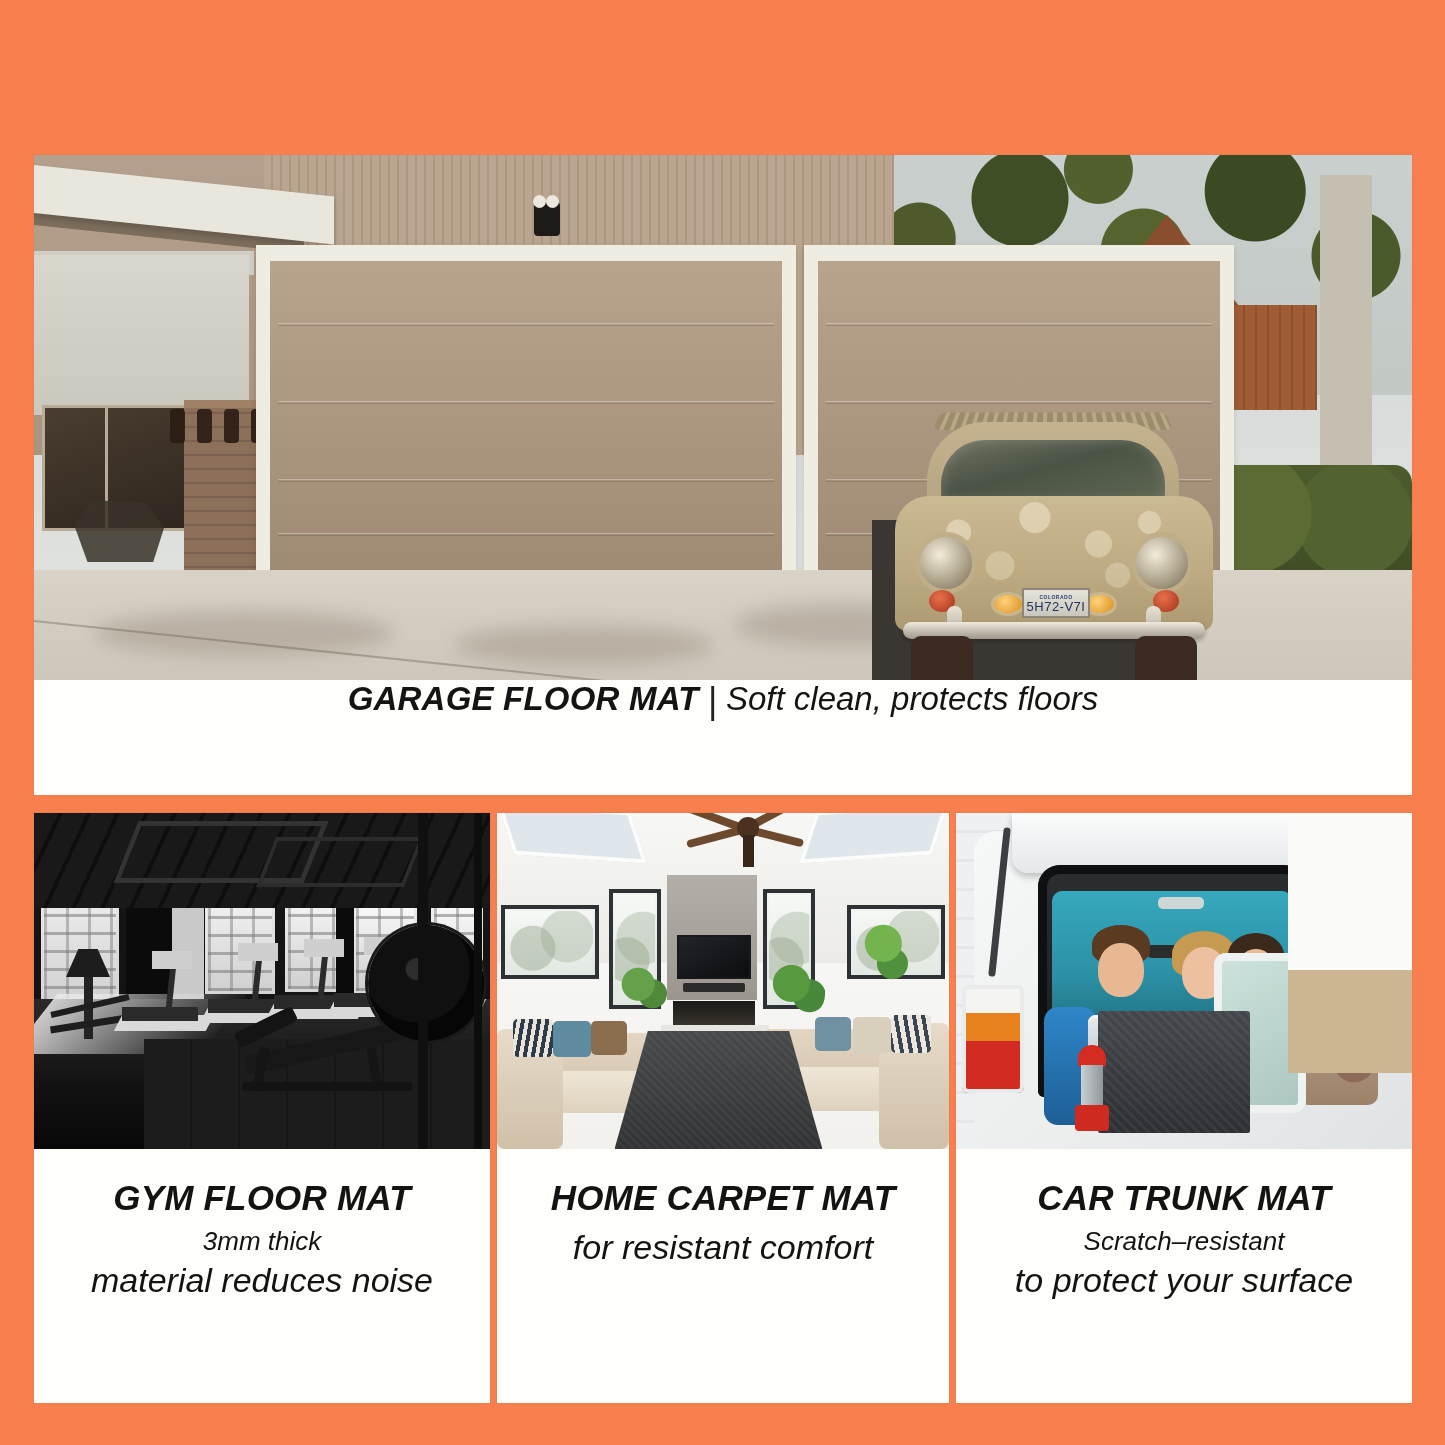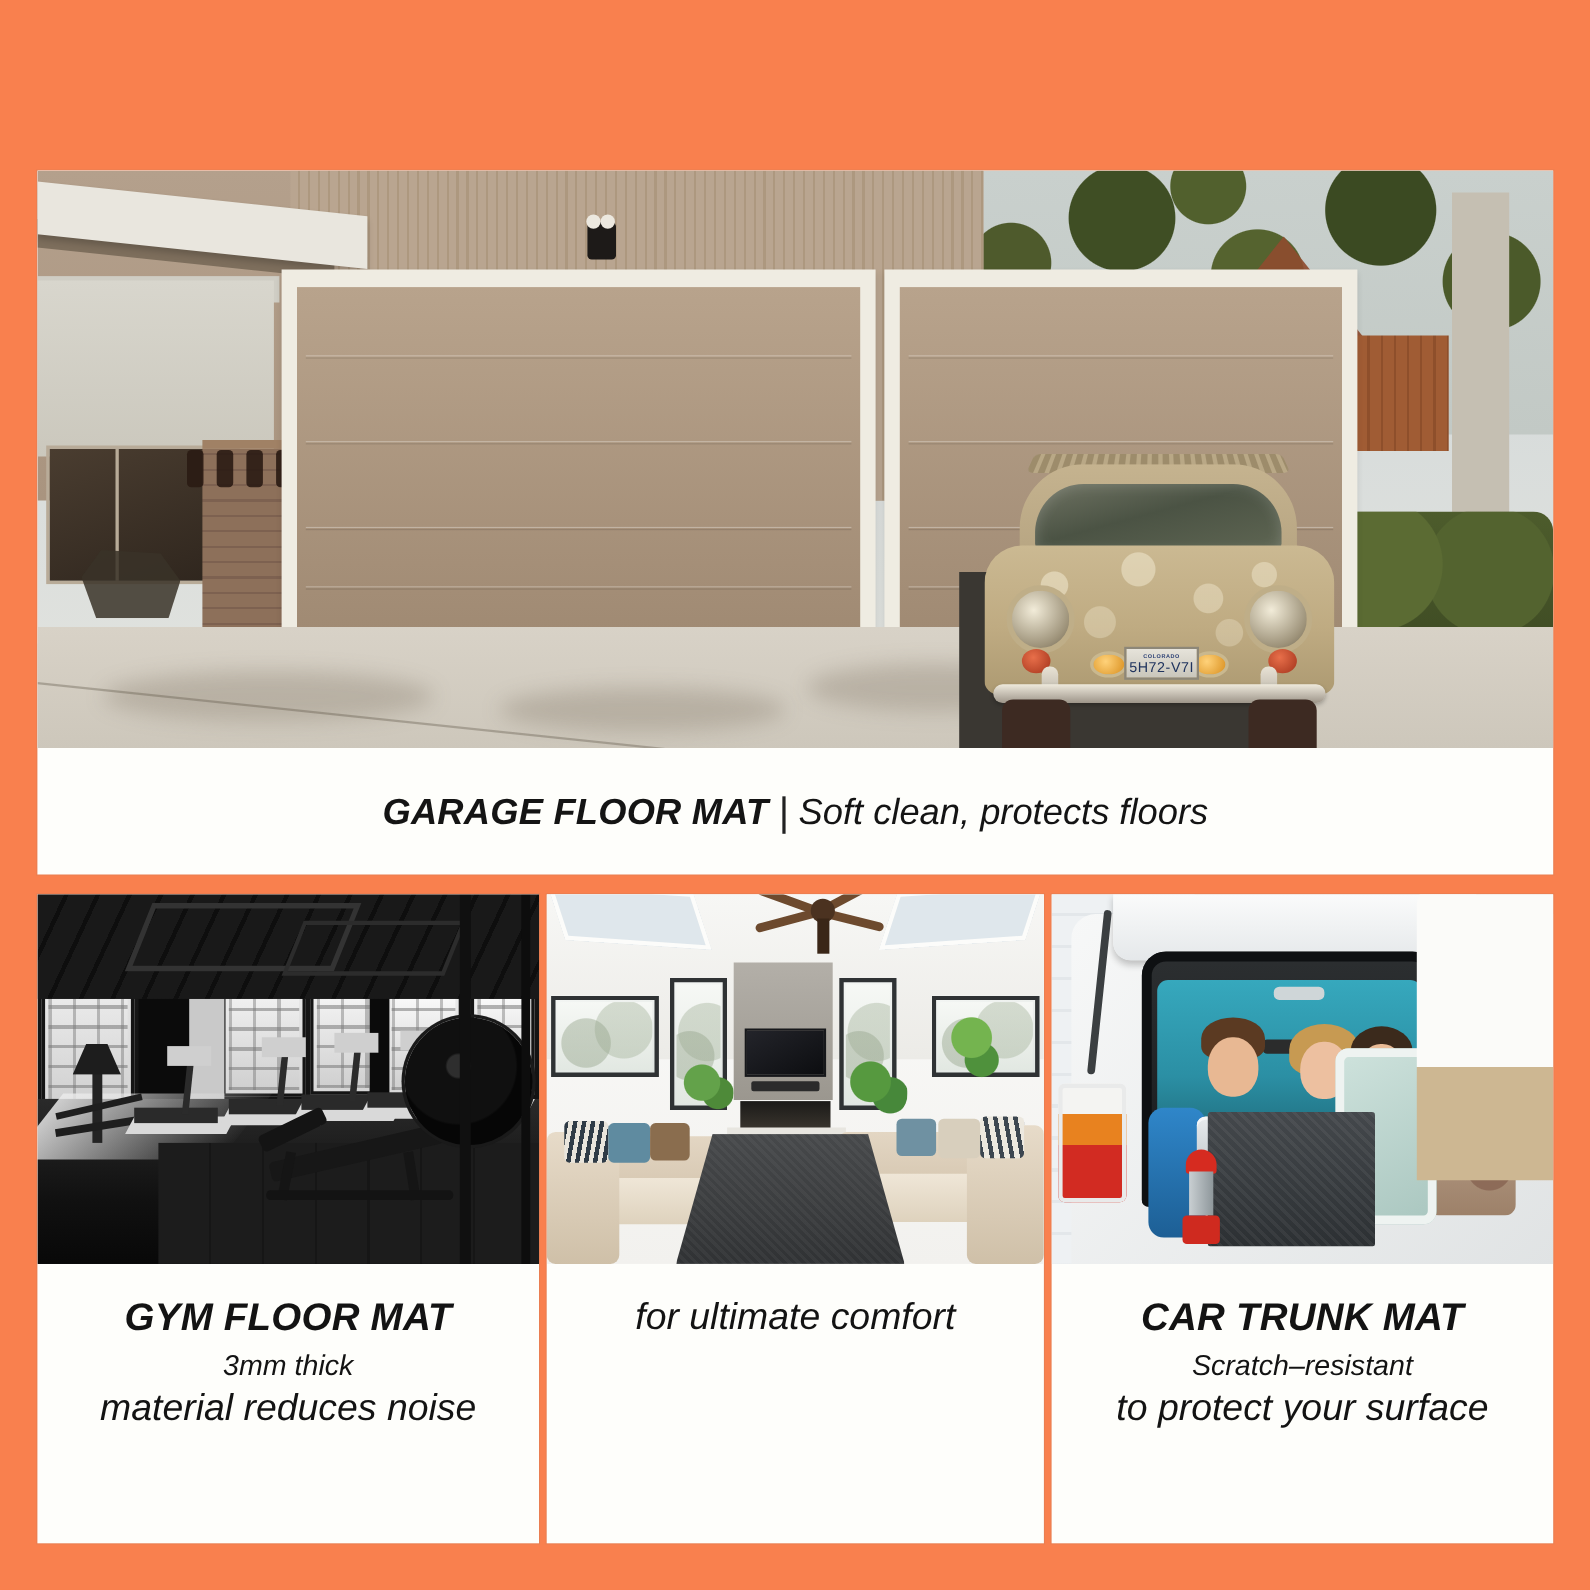--- a/index.html
+++ b/index.html
@@ -37,21 +37,21 @@
   .card-bl{left:34px;top:813px;width:456px;height:590px;}
   .card-bm{left:497px;top:813px;width:452px;height:590px;}
   .card-br{left:956px;top:813px;width:456px;height:590px;}
 
   .photo{position:relative;overflow:hidden;}
   .photo-top{width:1378px;height:525px;}
   .photo-bot{width:100%;height:336px;}
 
   
   .cap-top{
-    height:115px;display:flex;align-items:center;justify-content:center;
+    height:115px;display:flex;justify-content:center;
     font-style:italic;font-size:33px;color:#141414;white-space:nowrap;
   }
   .cap-strong{font-weight:700;letter-spacing:.2px;}
   .cap-sep{font-weight:300;margin:0 9px;font-size:36px;color:#222;}
   .cap-light{font-weight:400;}
 
   .cap-bot{
     padding:26px 8px 0;text-align:center;font-style:italic;color:#131313;
     line-height:1.30;
   }
@@ -678,21 +678,22 @@
           <div class="armr" style="right:0;bottom:0;width:70px;height:126px"></div>
           <div class="pil" style="right:18px;bottom:96px;width:40px;height:38px;background:repeating-linear-gradient(80deg,#3c4650 0 4px,#ece8df 4px 9px)"></div>
           <div class="pil" style="right:58px;bottom:96px;width:38px;height:36px;background:#d8cfbd"></div>
           <div class="pil" style="right:98px;bottom:98px;width:36px;height:34px;background:#6f91a2"></div>
         </div>
 
         <div class="lr-mat"></div>
       </div>
     </div>
     <div class="cap-bot">
-      <span class="t3">for ultimate comfort</span>
+      <span class="t1">HOME CARPET MAT</span>
+      <span class="t3">for resistant comfort</span>
     </div>
   </div>
 
   <div class="card card-br">
     <div class="photo photo-bot">
       <div class="tr">
         <div class="tr-garage"></div>
         <div class="tr-body"></div>
         <div class="tr-gate"></div>
         <div class="tr-strut"></div>

